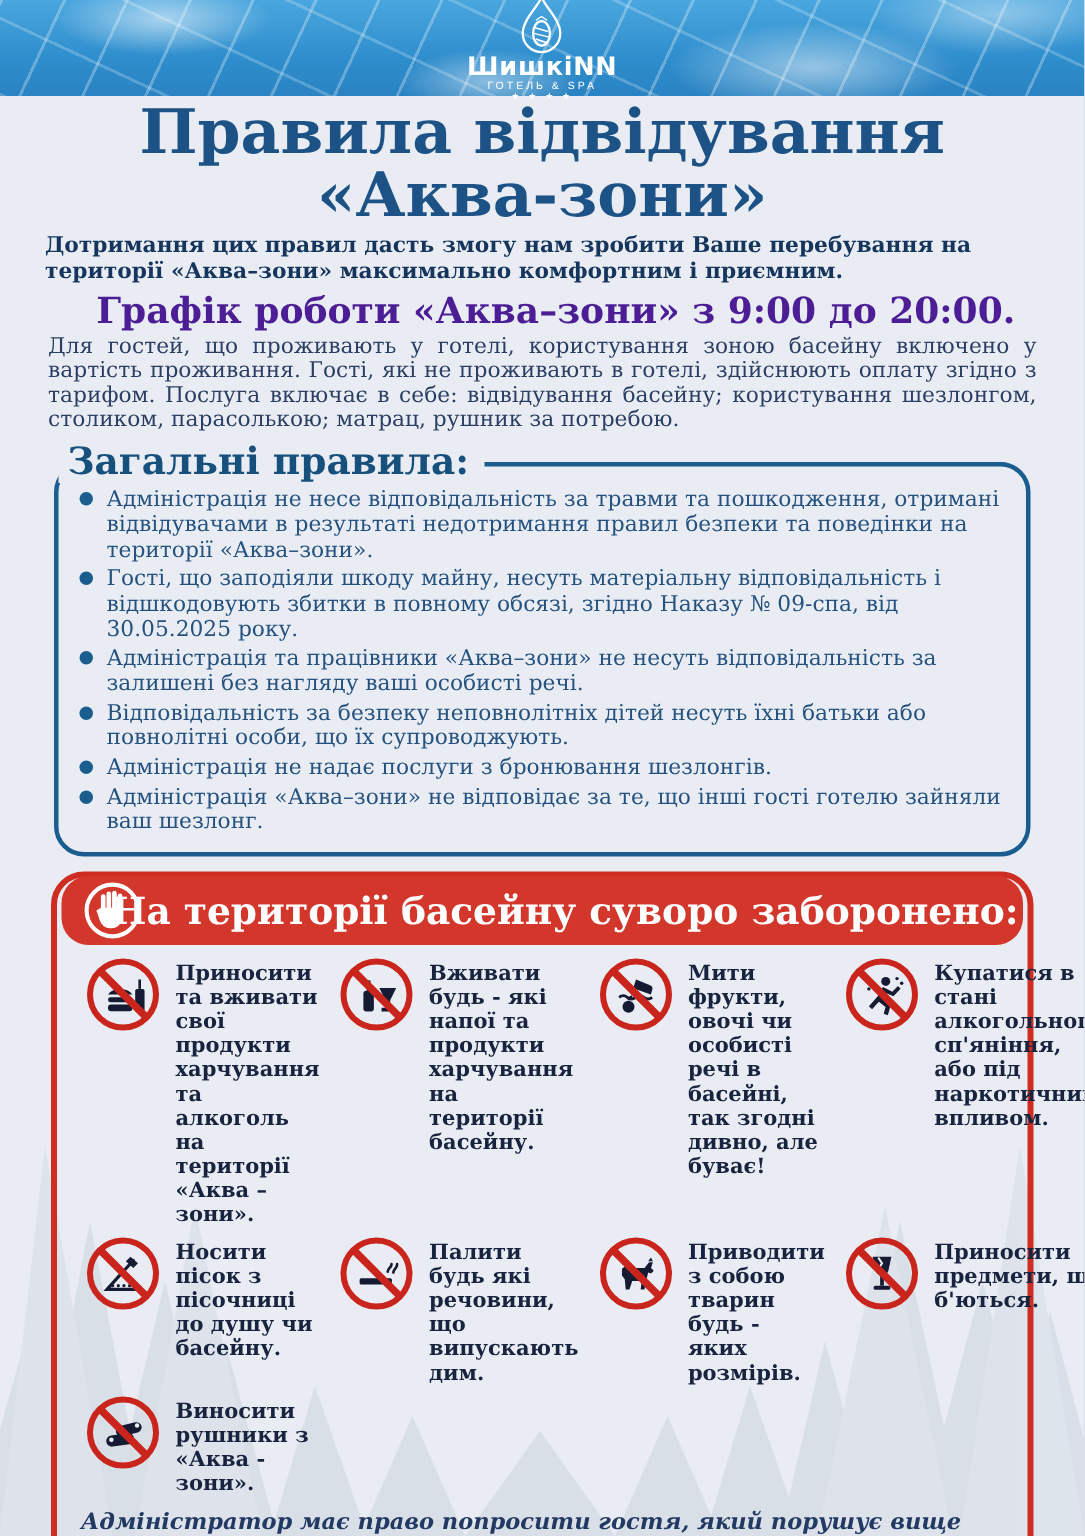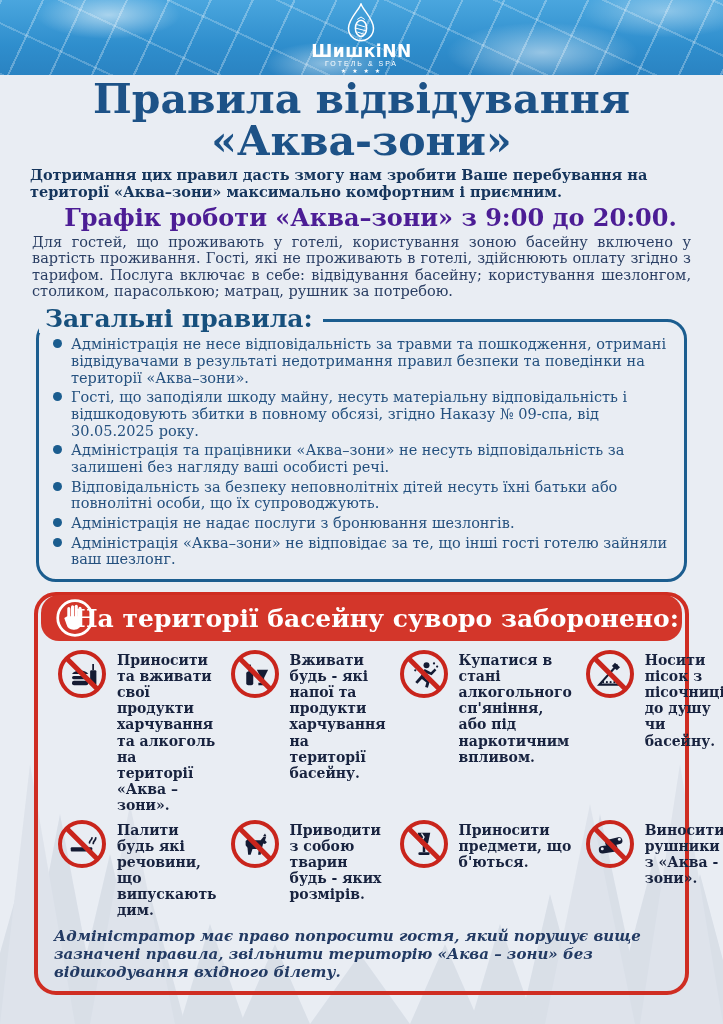--- a/index.html
+++ b/index.html
@@ -10,21 +10,21 @@
     margin: 0 auto;
     background: #e9edf3;
     overflow: hidden;
     font-family: "DejaVu Serif", "Liberation Serif", serif;
   }
   
   .forest { position:absolute; left:0; bottom:0; width:723px; height:460px; z-index:0; opacity:.55; }
   
   .water {
     position: relative; z-index:1;
-    height: 75px;
+    height: 64px;
     background:
       radial-gradient(ellipse 120px 40px at 15% 20%, rgba(255,255,255,.55), rgba(255,255,255,0) 60%),
       radial-gradient(ellipse 160px 50px at 75% 70%, rgba(255,255,255,.5), rgba(255,255,255,0) 60%),
       radial-gradient(ellipse 100px 36px at 45% 85%, rgba(255,255,255,.45), rgba(255,255,255,0) 60%),
       radial-gradient(ellipse 140px 44px at 92% 15%, rgba(255,255,255,.4), rgba(255,255,255,0) 60%),
       repeating-linear-gradient(115deg, rgba(255,255,255,.28) 0 2px, rgba(255,255,255,0) 2px 38px),
       repeating-linear-gradient(25deg, rgba(255,255,255,.22) 0 2px, rgba(255,255,255,0) 2px 46px),
       linear-gradient(180deg, #4aa6de, #2f8ecd 60%, #2a83c2);
     display:flex; align-items:center; justify-content:center;
   }
@@ -216,20 +216,33 @@
                   <path d="M13.5 8.5 h9 l-3.2 6.5 v4 h2 v2 h-6.6 v-2 h2 v-4 z"></path>
                 </g>
               </svg>
             </span>
             <span class="p-text">Вживати будь - які напої та продукти харчування на території басейну.</span>
           </div>
         <div class="p-item">
             <span class="no-badge">
               <svg viewBox="0 0 24 24">
                 <g fill="#141b33">
+                  <path d="M12 4 l7.5 3 a2 2 0 0 1 1.2 2.4 l-.8 2.6 -9.4 -3.4 z"></path>
+                  <path d="M3 13.5 q2.2 -1.8 4.4 0 q2.2 1.8 4.4 0 q2.2 -1.8 4.4 0 q2.2 1.8 4.4 0" stroke="#141b33" stroke-width="1.5" fill="none"></path>
+                  <circle cx="8" cy="18.5" r="3.2"></circle>
+                  <path d="M8 15 q.5 -1.6 2 -2" stroke="#141b33" stroke-width="1.3" fill="none"></path>
+                </g>
+              </svg>
+            </span>
+            <span class="p-text">Мити фрукти, овочі чи особисті речі в басейні, так згодні дивно, але буває!</span>
+          </div>
+        <div class="p-item">
+            <span class="no-badge">
+              <svg viewBox="0 0 24 24">
+                <g fill="#141b33">
                   <circle cx="14" cy="5" r="2.4"></circle>
                   <path d="M12.5 8 l5 2.5 3 -3 1.4 1.4 -3.8 4 -3.4 -1.4 -1.6 3.8 3.4 3 -1.4 4.7 -2.2 -.7 1 -3.6 -3.6 -2.8 -3.6 3.9 -1.7 -1.5 4.4 -5z"></path>
                   <circle cx="20" cy="3.5" r=".9"></circle>
                   <circle cx="22.5" cy="6" r=".9"></circle>
                   <circle cx="5" cy="9" r=".9"></circle>
                 </g>
               </svg>
             </span>
             <span class="p-text">Купатися в стані алкогольного сп'яніння, або під наркотичним впливом.</span>
           </div>

